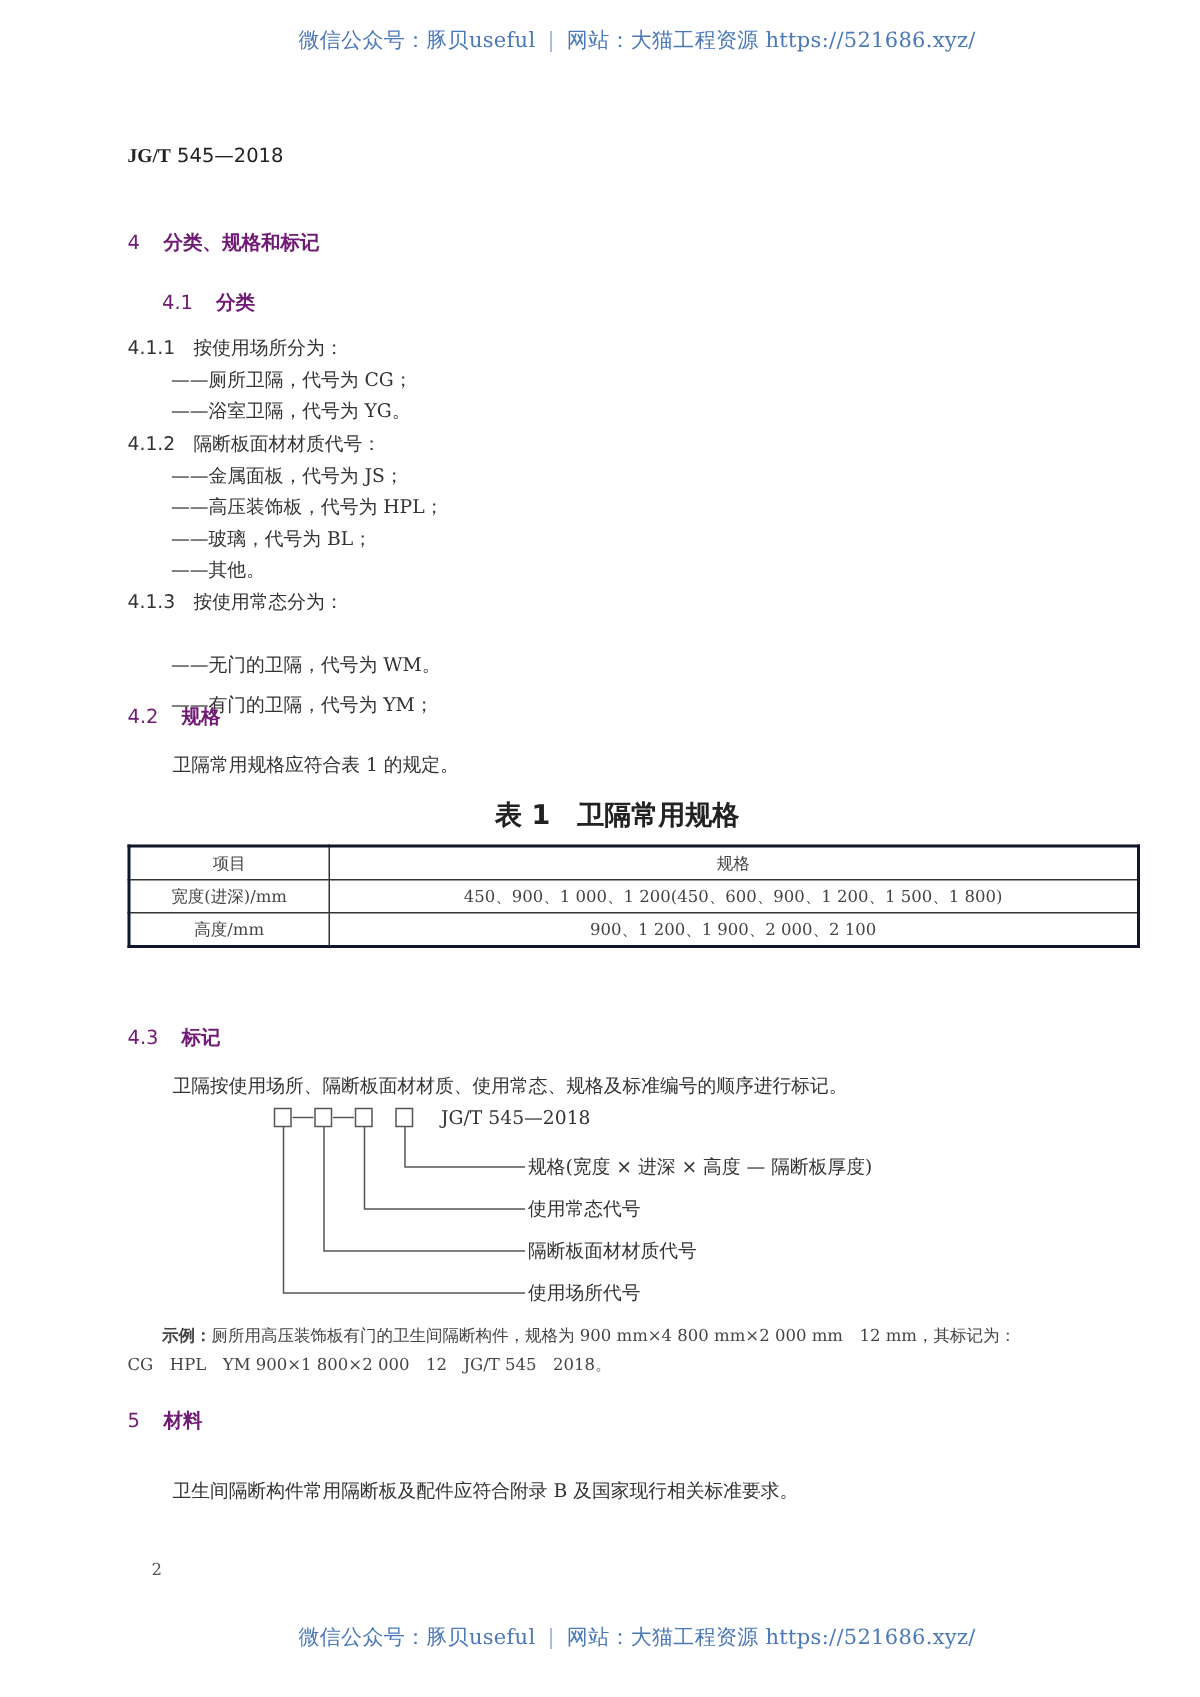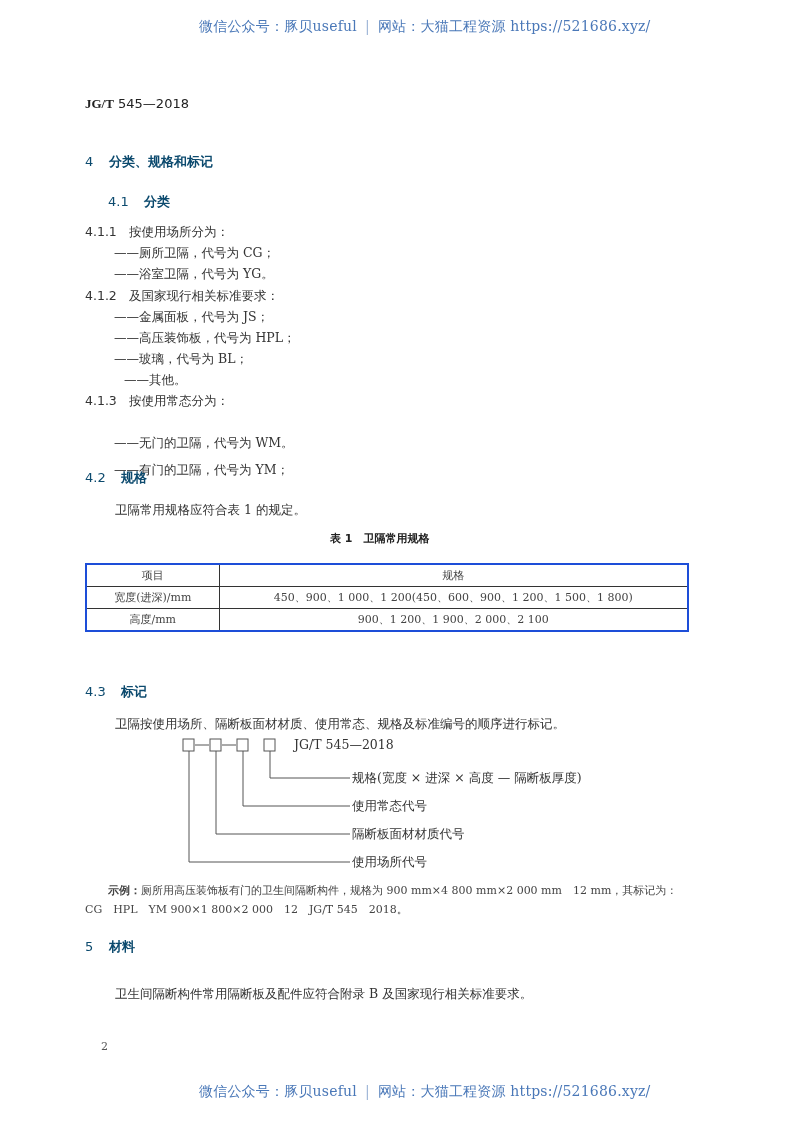--- a/index.html
+++ b/index.html
@@ -9,29 +9,29 @@
       color: #222;
     }
     .abs { position: absolute; white-space: nowrap; }
     .watermark {
       font-family: "DejaVu Serif", "Liberation Serif", serif;
       font-size: 14px; color: #4a78b8; letter-spacing: 0.2px; margin-left: 31px;
     }
     .wm-sep { color: #9bb3d6; margin: 0 8px; }
     .hdr-code { font-size: 13px; color: #222; }
     .hdr-code b { font-family: "Liberation Serif", serif; font-weight: bold; }
-    .h1, .h2 { font-family: "DejaVu Sans", "Liberation Sans", sans-serif; font-weight: bold; font-size: 13px; color: #0c4a6e; }
+    .h1, .h2 { font-family: "DejaVu Sans", "Liberation Sans", sans-serif; font-weight: bold; font-size: 13px; color: #701a75; }
     .num { font-family: "DejaVu Sans", "Liberation Sans", sans-serif; font-weight: normal; display: inline-block; }
     .item { font-size: 12.5px; color: #333; }
     .clause-num { font-family: "DejaVu Sans", "Liberation Sans", sans-serif; display: inline-block; width: 44px; }
-    .table-caption { font-family: "DejaVu Sans", "Liberation Sans", sans-serif; font-weight: bold; font-size: 11px; }
+    .table-caption { font-family: "DejaVu Sans", "Liberation Sans", sans-serif; font-weight: bold; font-size: 18px; }
     table.spec {
-      position: absolute; left: 85px; top: 563px; width: 604px;
+      position: absolute; left: 85px; top: 563px; width: 675px;
       border-collapse: collapse; font-size: 11px; color: #444;
-      border: 2px solid #1d4ed8;
+      border: 2px solid #0f172a;
     }
     table.spec td, table.spec th {
       border: 1px solid #333; height: 21px; padding: 0; text-align: center; font-weight: normal;
     }
     table.spec th { border-bottom: 1px solid #333; }
     table.spec col.c1 { width: 133px; }
     .diagram { position: absolute; left: 0; top: 0; }
     .diag-text { font-size: 12.5px; color: #333; }
     .example { font-size: 11px; color: #444; }
     .example b { font-family: "DejaVu Sans", "Liberation Sans", sans-serif; }
@@ -57,26 +57,26 @@
   <span class="num" style="width:36px;margin-left:23px;">4.1</span><span>分类</span>
 </div>
 
 <div class="abs item" style="left:85px; top:224px;">
   <span class="clause-num">4.1.1</span><span>按使用场所分为：</span>
 </div>
 <div class="abs item" style="left:114px; top:245px;">——厕所卫隔，代号为 CG；</div>
 <div class="abs item" style="left:114px; top:266px;">——浴室卫隔，代号为 YG。</div>
 
 <div class="abs item" style="left:85px; top:288px;">
-  <span class="clause-num">4.1.2</span><span>及国家现行相关标准要求：</span>
+  <span class="clause-num">4.1.2</span><span>隔断板面材材质代号：</span>
 </div>
 <div class="abs item" style="left:114px; top:309px;">——金属面板，代号为 JS；</div>
 <div class="abs item" style="left:114px; top:330px;">——高压装饰板，代号为 HPL；</div>
 <div class="abs item" style="left:114px; top:351px;">——玻璃，代号为 BL；</div>
-<div class="abs item" style="left:114px; top:372px;margin-left:10px;">——其他。</div>
+<div class="abs item" style="left:114px; top:372px;">——其他。</div>
 
 <div class="abs item" style="left:85px; top:393px;">
   <span class="clause-num">4.1.3</span><span>按使用常态分为：</span>
 </div>
 <div class="abs item" style="left:114px; top:414px;margin-top:48px;">——有门的卫隔，代号为 YM；</div>
 <div class="abs item" style="left:114px; top:435px;">——无门的卫隔，代号为 WM。</div>
 
 <div class="abs h2" style="left:85px; top:469px;">
   <span class="num" style="width:36px;">4.2</span><span>规格</span>
 </div>

